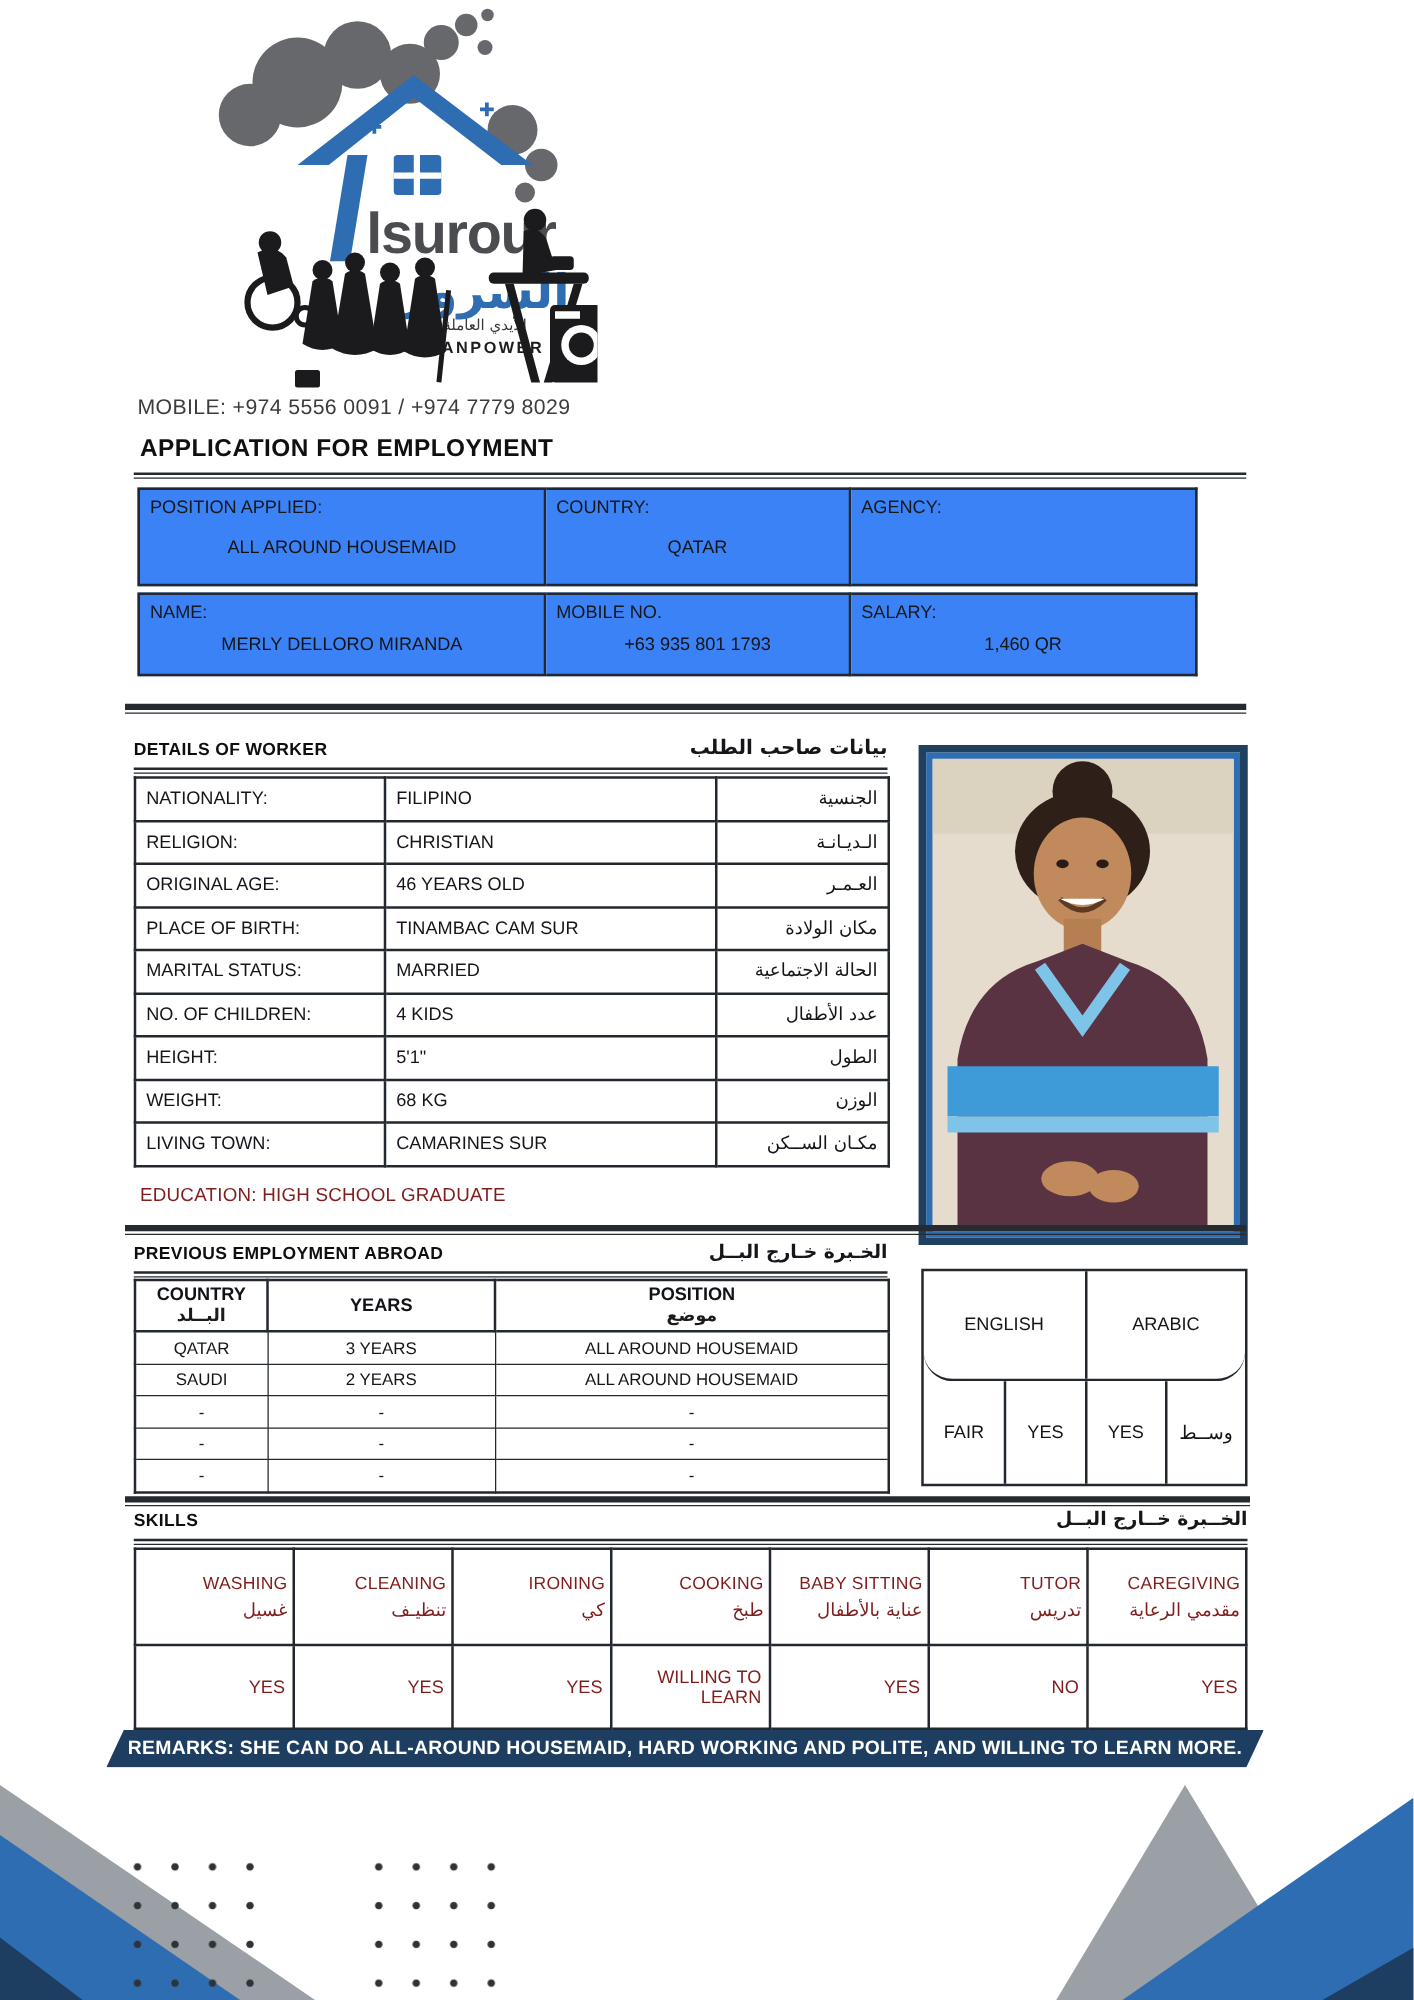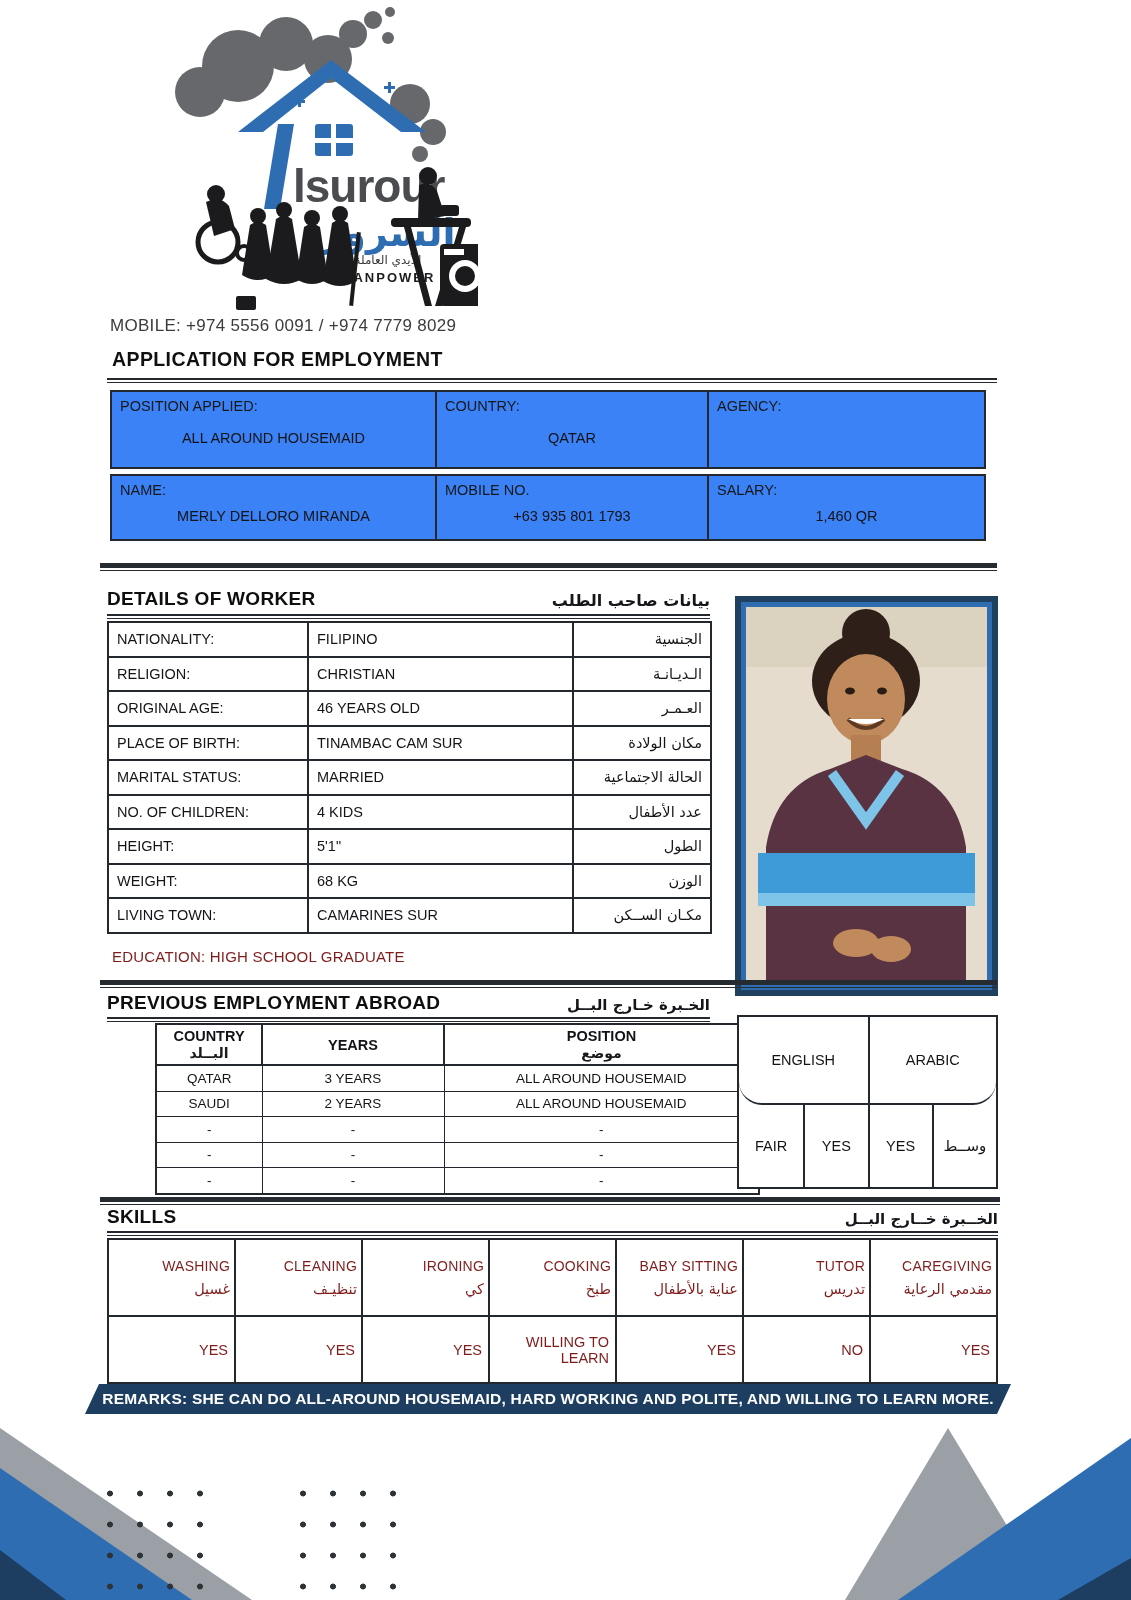--- a/index.html
+++ b/index.html
@@ -16,42 +16,42 @@
 
   .app-title { font-size:19.5px; font-weight:bold; color:#101010; letter-spacing:0.4px; }
 
   
   .app-table { display:flex; flex-direction:column; gap:5px; }
   .app-row { display:flex; }
   .cell { box-sizing:border-box; border:2.5px solid #23282e; display:flex; flex-direction:column; background:#3b82f6; }
   .cell + .cell { border-left:none; }
   .r1 .cell { height:79px; }
   .r2 .cell { height:67px; }
-  .w1 { width:327px; } .w2 { width:272px;justify-content:flex-end; } .w3 { width:277px; }
+  .w1 { width:327px; } .w2 { width:244px;justify-content:flex-end; } .w3 { width:277px; }
   .flabel { font-size:14.5px; padding:6px 8px 0 8px; color:#17181a; }
   .fvalue { flex:1; display:flex; align-items:center; justify-content:center; text-align:center; font-size:14.5px; padding:0 10px 6px 10px; color:#131416; }
 
   
   .sec-head { display:flex; justify-content:space-between; align-items:flex-end; }
-  .sec-title { font-size:19px; font-weight:bold; color:#0e0e0f; letter-spacing:0.3px; }
+  .sec-title { font-size:14px; font-weight:bold; color:#0e0e0f; letter-spacing:0.3px; }
   .sec-arabic { font-size:16px; font-weight:bold; color:#15161a; }
 
   
   table.dtable { border-collapse:collapse; table-layout:fixed; width:603px; }
   table.dtable td { border:2px solid #23282e; height:32.5px; font-size:14.5px; padding:0 8px; color:#141518; }
   td.da { text-align:right; font-size:15px; padding-right:10px; }
 
   
   .photo-frame { box-sizing:border-box; border:6px solid #20405f; background:#20405f; }
   .photo-inner { box-sizing:border-box; border:5px solid #2e6db2; width:100%; height:100%; background:#e5dccd; overflow:hidden; }
 
   .edu-line { font-size:15px; color:#7f1d1d; letter-spacing:0.2px; }
 
   
-  table.etable { border-collapse:collapse; table-layout:fixed; width:603px; border:2.5px solid #23282e;margin-left:48px; }
+  table.etable { border-collapse:collapse; table-layout:fixed; width:603px; border:2.5px solid #23282e; }
   table.etable thead td { border:2px solid #23282e; border-bottom:2.5px solid #23282e; text-align:center; vertical-align:middle; padding:3px 2px; }
   table.etable thead .hname { font-size:14.5px; font-weight:bold; color:#121316; }
   table.etable thead .harabic { font-size:14px; font-weight:bold; margin-top:1px; }
   table.etable tbody td { border:1.5px solid #23282e; height:22.5px; text-align:center; font-size:13.5px; color:#141518; }
 
   
   .langbox { box-sizing:border-box; width:261px; border:2.5px solid #23282e; background:#fff; }
   .lrow { display:flex;border-radius:23px; }
   .lrow.top .lcell { height:86px; }
   .lrow.bottom .lcell { height:82px; }

